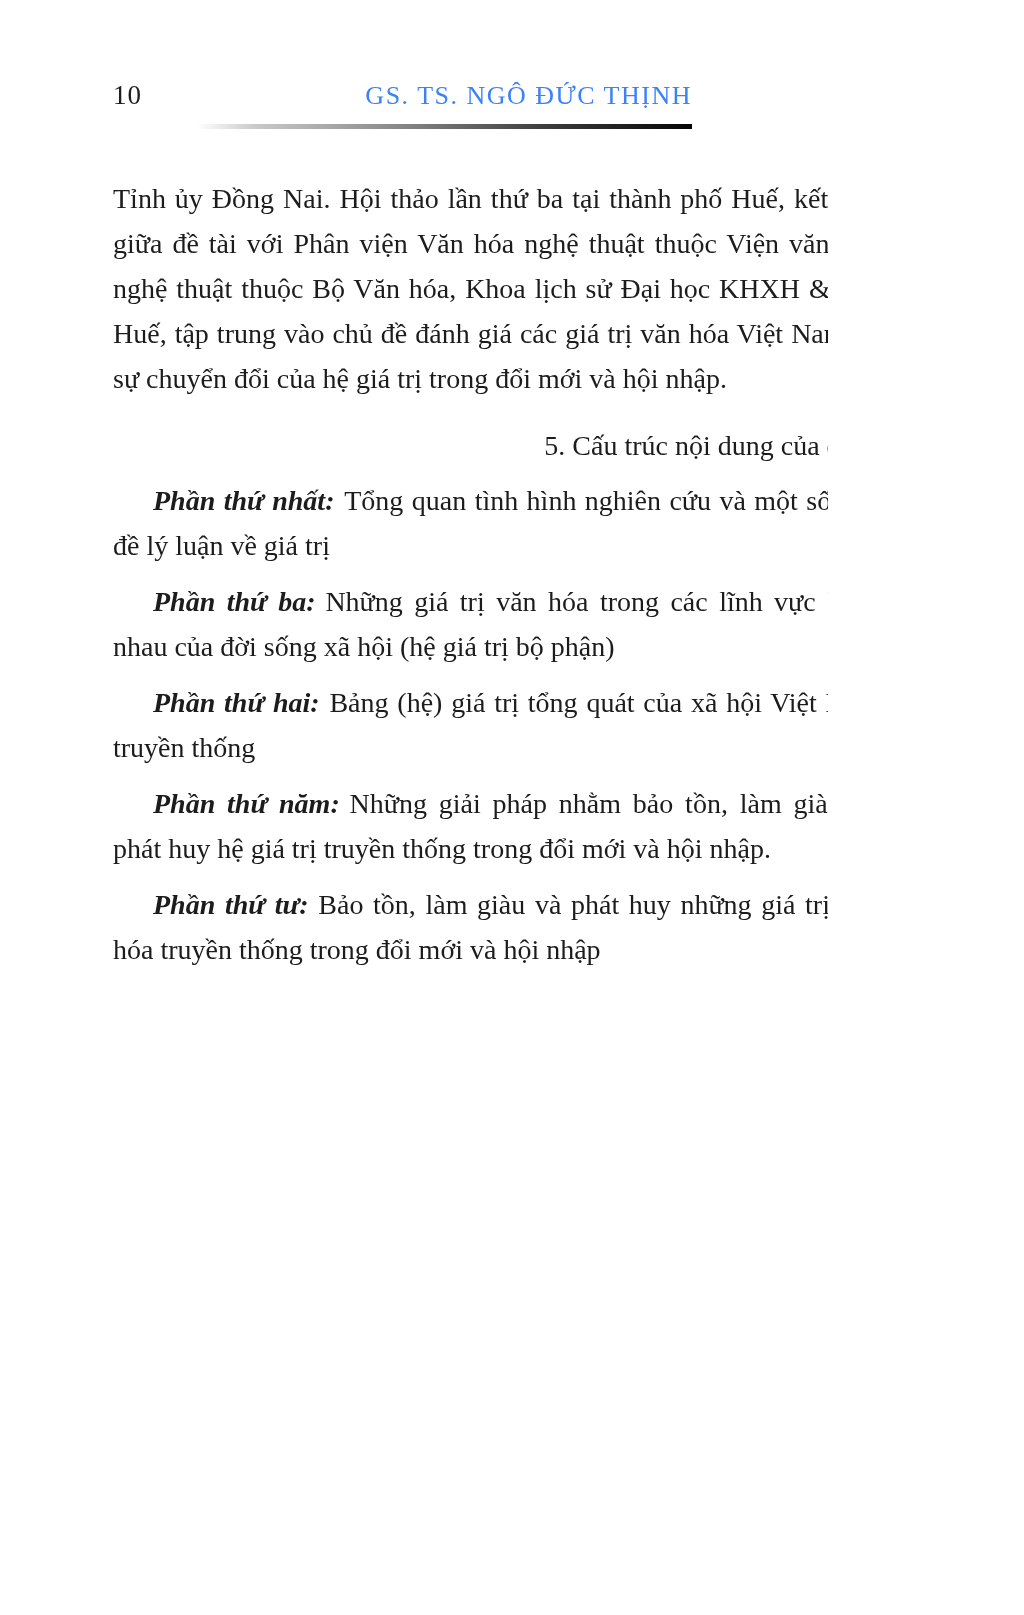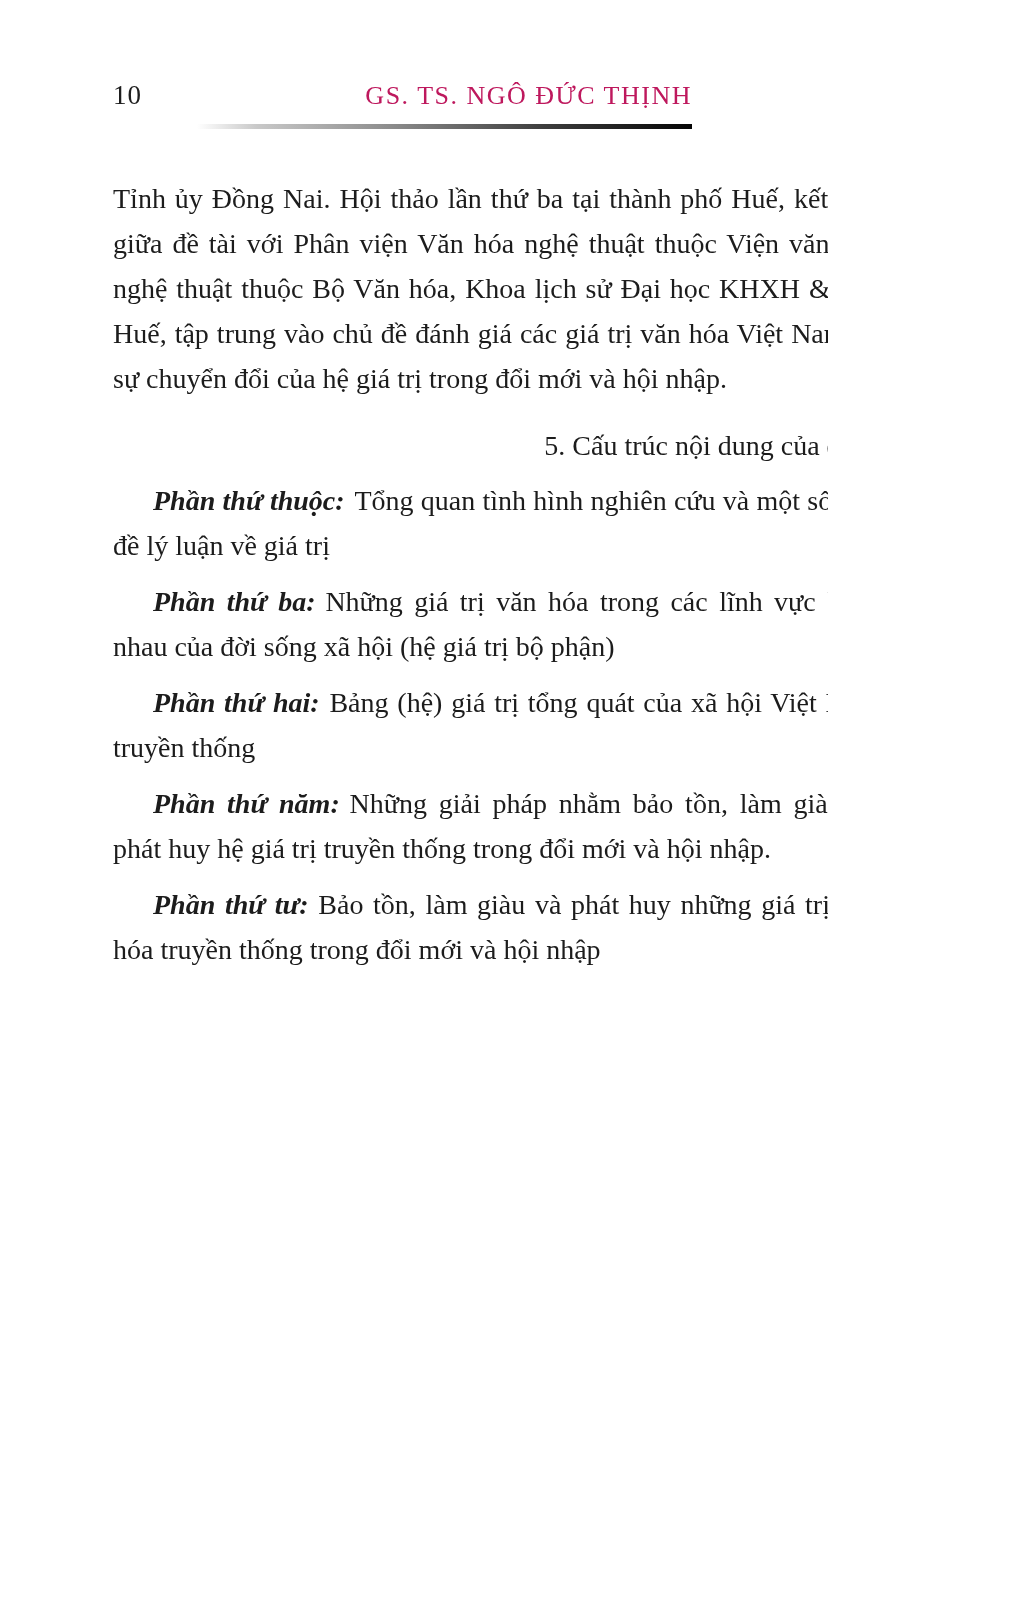--- a/index.html
+++ b/index.html
@@ -26,21 +26,21 @@
     align-items: baseline;
   }
   .page-number {
     font-size: 27px;
     letter-spacing: 1px;
     color: #1e1e1e;
   }
   .header-title {
     font-size: 26px;
     letter-spacing: 1.5px;
-    color: #be185d;
+    color: #3b82f6;
     font-weight: 400;
     text-transform: uppercase;
   }
   .header-rule {
     position: absolute;
     top: 124px;
     left: 197px;
     right: 136px;
     height: 5px;
     background: linear-gradient(90deg,
@@ -91,21 +91,21 @@
 
   <div class="header-rule"></div>
 
   <div class="content">
 
     <p>Tỉnh ủy Đồng Nai. Hội thảo lần thứ ba tại thành phố Huế, kết hợp giữa đề tài với Phân viện Văn hóa nghệ thuật thuộc Viện văn hóa nghệ thuật thuộc Bộ Văn hóa, Khoa lịch sử Đại học KHXH &amp; NV Huế, tập trung vào chủ đề đánh giá các giá trị văn hóa Việt Nam và sự chuyển đổi của hệ giá trị trong đổi mới và hội nhập.</p>
 
     <h2 class="section-heading">5. Cấu trúc nội dung của đề tài</h2>
 
 
-    <p class="indented"><span class="part-label">Phần thứ thuộc:</span><span>Tổng quan tình hình nghiên cứu và một số vấn đề lý luận về giá trị</span></p>
+    <p class="indented"><span class="part-label">Phần thứ nhất:</span><span>Tổng quan tình hình nghiên cứu và một số vấn đề lý luận về giá trị</span></p>
 
     <p class="indented"><span class="part-label">Phần thứ ba:</span><span>Những giá trị văn hóa trong các lĩnh vực khác nhau của đời sống xã hội (hệ giá trị bộ phận)</span></p>
 
     <p class="indented"><span class="part-label">Phần thứ hai:</span><span>Bảng (hệ) giá trị tổng quát của xã hội Việt Nam truyền thống</span></p>
 
     <p class="indented"><span class="part-label">Phần thứ năm:</span><span>Những giải pháp nhằm bảo tồn, làm giàu và phát huy hệ giá trị truyền thống trong đổi mới và hội nhập.</span></p>
 
     <p class="indented"><span class="part-label">Phần thứ tư:</span><span>Bảo tồn, làm giàu và phát huy những giá trị văn hóa truyền thống trong đổi mới và hội nhập</span></p>
 
   </div>

